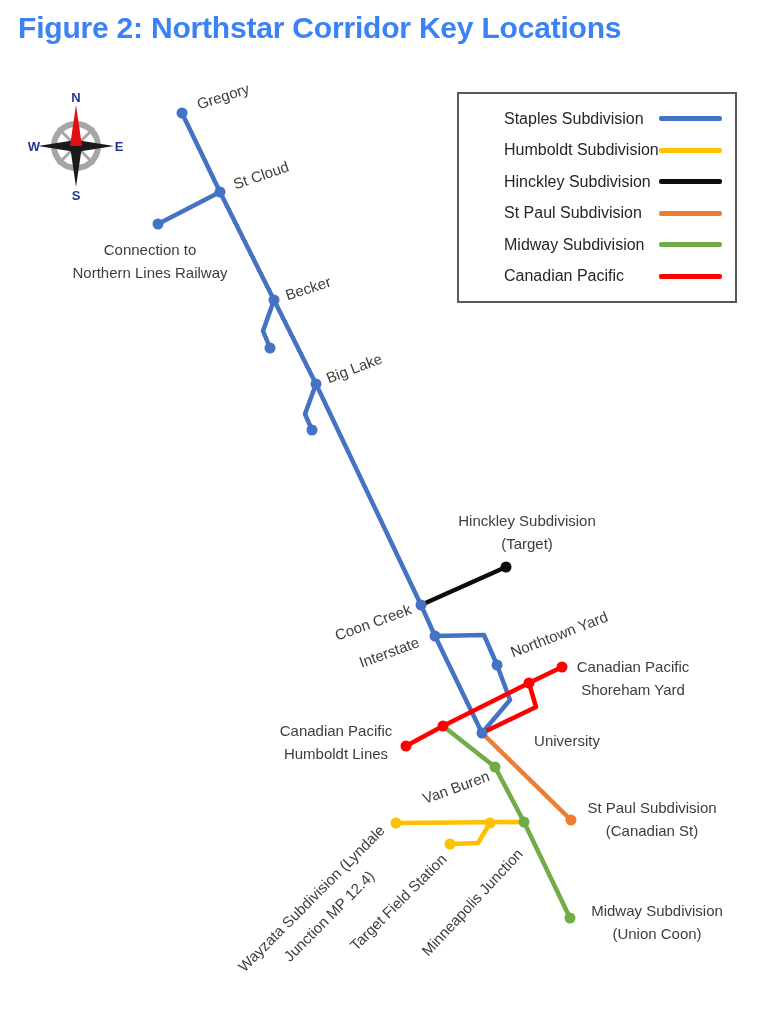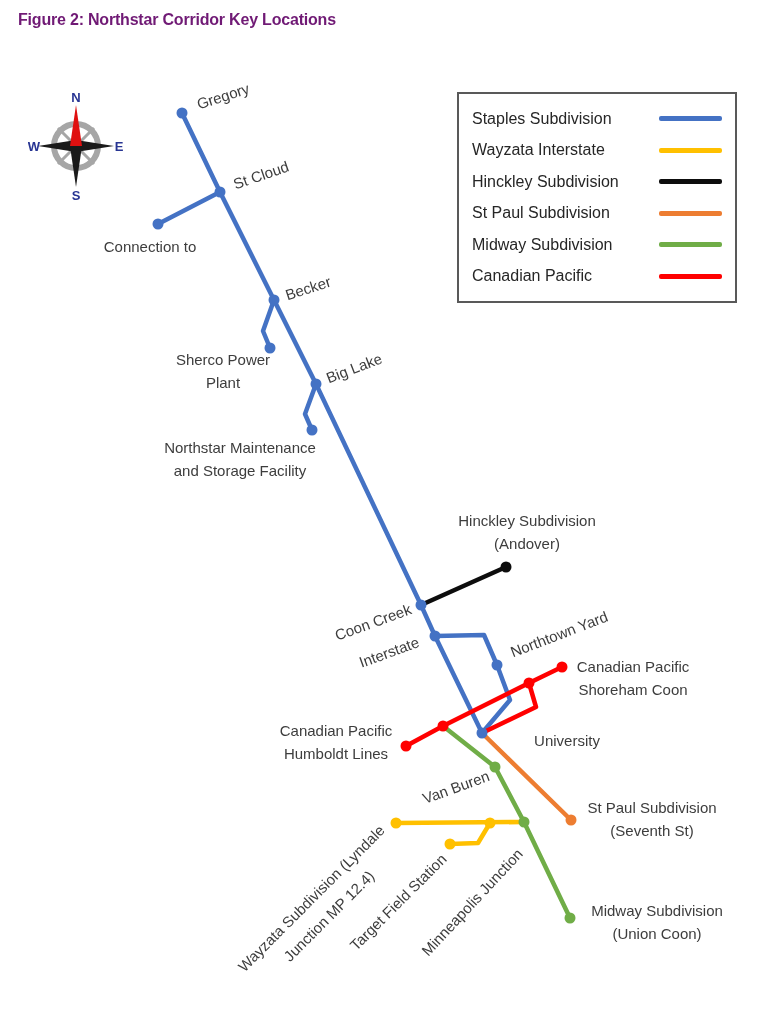--- a/index.html
+++ b/index.html
@@ -1,23 +1,23 @@
 <!DOCTYPE html>
 <html><head>
 <meta charset="utf-8">
 <style>
   html,body{margin:0;padding:0;background:#ffffff;}
   body{width:766px;height:1024px;position:relative;font-family:"Liberation Sans",sans-serif;overflow:hidden;}
-  .page-title{position:absolute;left:18px;top:11px;font-size:16px;font-weight:bold;color:#701a75;letter-spacing:-0.2px;}
+  .page-title{position:absolute;left:18px;top:11px;font-size:30px;font-weight:bold;color:#3b82f6;letter-spacing:-0.2px;}
   .maparea{position:absolute;left:0;top:0;width:766px;height:1024px;}
   svg{position:absolute;left:0;top:0;}
   .lbl{position:absolute;font-size:15px;color:#3d3d3d;white-space:nowrap;text-align:center;line-height:23px;transform:translate(-50%,-50%) rotate(var(--r,0deg));}
   .legend{position:absolute;left:457px;top:92px;width:280px;height:211px;border:2px solid #595959;box-sizing:border-box;background:#fff;display:flex;flex-direction:column;justify-content:space-evenly;padding:2px 13px;}
   .lrow{display:flex;align-items:center;justify-content:space-between;}
-  .ltext{font-size:16px;color:#262626;}
+  .ltext{font-size:16px;color:#262626;margin-left:32px;}
   .lswatch{width:63px;height:5px;border-radius:2px;display:inline-block;}
   .compassN{font-weight:bold;fill:#283593;font-size:13px;font-family:"Liberation Sans",sans-serif;}
 </style>
 </head>
 <body>
 
 <div class="page-title">Figure 2: Northstar Corridor Key Locations</div>
 
 <div class="maparea">
 
@@ -104,21 +104,21 @@
     <text x="6" y="59" text-anchor="middle" class="compassN">W</text>
     <text x="91" y="59" text-anchor="middle" class="compassN">E</text>
   </svg>
 
   <div class="legend">
     <div class="lrow">
         <span class="ltext">Staples Subdivision</span>
         <span class="lswatch" style="background: rgb(68, 114, 196);"></span>
       </div>
     <div class="lrow">
-        <span class="ltext">Wayzata Interstate</span>
+        <span class="ltext">Humboldt Subdivision</span>
         <span class="lswatch" style="background: rgb(255, 192, 0);"></span>
       </div>
     <div class="lrow">
         <span class="ltext">Hinckley Subdivision</span>
         <span class="lswatch" style="background: rgb(13, 13, 13);"></span>
       </div>
     <div class="lrow">
         <span class="ltext">St Paul Subdivision</span>
         <span class="lswatch" style="background: rgb(237, 125, 49);"></span>
       </div>
@@ -140,46 +140,39 @@
   <div class="lbl" style="left:389px;top:652px;--r:-20deg">Interstate</div>
   <div class="lbl" style="left:559px;top:634px;--r:-21deg">Northtown Yard</div>
   <div class="lbl" style="left:456px;top:787px;--r:-20deg">Van Buren</div>
   <div class="lbl" style="left:398px;top:902px;--r:-45deg">Target Field Station</div>
   <div class="lbl" style="left:472px;top:902px;--r:-47deg">Minneapolis Junction</div>
   <div class="lbl" style="left:320px;top:907px;--r:-45deg;line-height:25px">
     <div>Wayzata Subdivision (Lyndale</div>
     <div>Junction MP 12.4)</div>
   </div>
 
-  <div class="lbl" style="left:150px;top:246px">
+  <div class="lbl" style="left:150px;top:261px">
     <div>Connection to</div>
-  </div>
-  <div class="lbl" style="left:223px;top:371px">
-    <div>Sherco Power</div>
-    <div>Plant</div>
-  </div>
-  <div class="lbl" style="left:240px;top:459px">
-    <div>Northstar Maintenance</div>
-    <div>and Storage Facility</div>
+    <div>Northern Lines Railway</div>
   </div>
   <div class="lbl" style="left:527px;top:532px">
     <div>Hinckley Subdivision</div>
-    <div>(Andover)</div>
+    <div>(Target)</div>
   </div>
   <div class="lbl" style="left:633px;top:678px">
     <div>Canadian Pacific</div>
-    <div>Shoreham Coon</div>
+    <div>Shoreham Yard</div>
   </div>
   <div class="lbl" style="left:336px;top:742px">
     <div>Canadian Pacific</div>
     <div>Humboldt Lines</div>
   </div>
   <div class="lbl" style="left:567px;top:740px">University</div>
   <div class="lbl" style="left:652px;top:819px">
     <div>St Paul Subdivision</div>
-    <div>(Seventh St)</div>
+    <div>(Canadian St)</div>
   </div>
   <div class="lbl" style="left:657px;top:922px">
     <div>Midway Subdivision</div>
     <div>(Union Coon)</div>
   </div>
 
 </div>
 
 </body></html>

